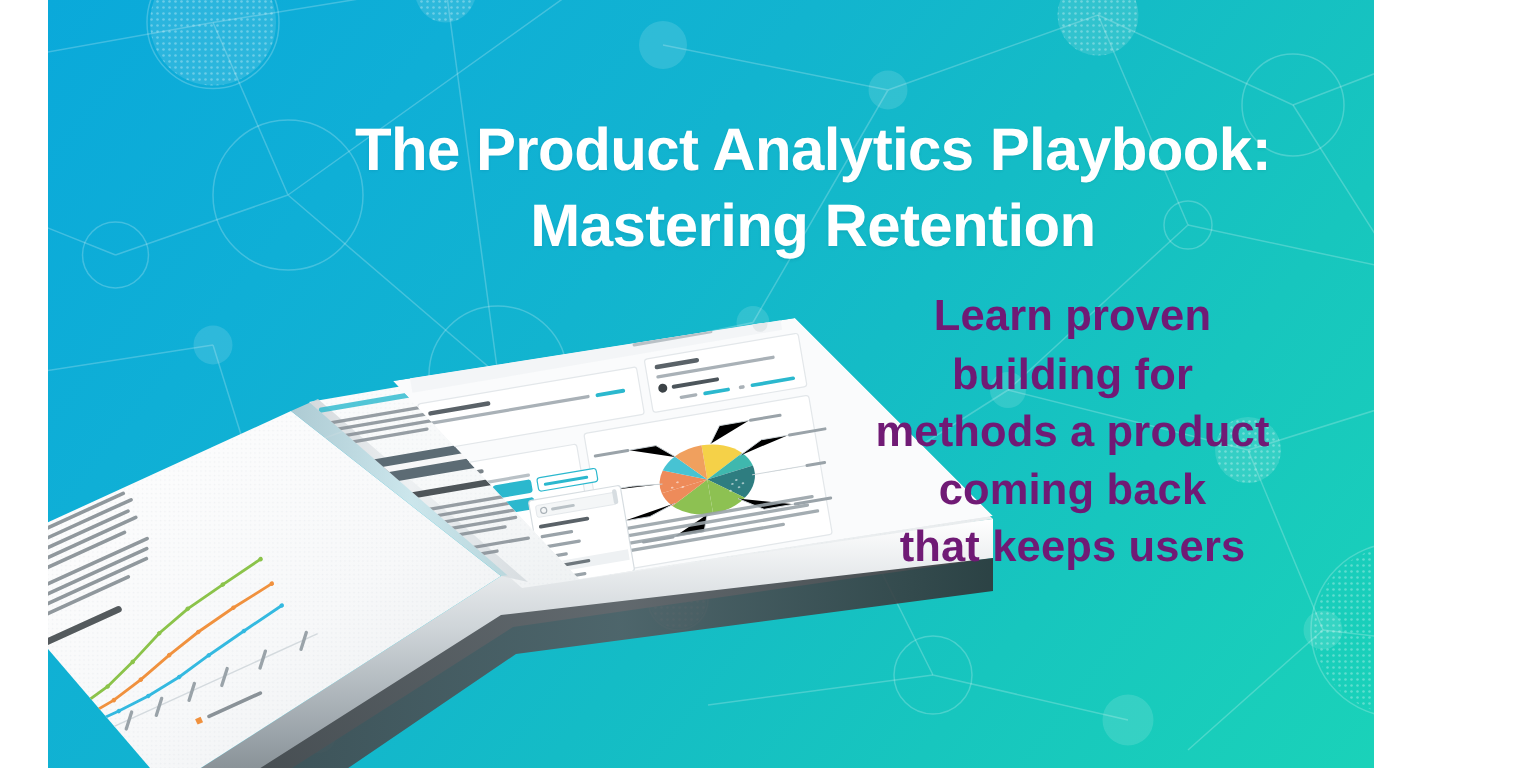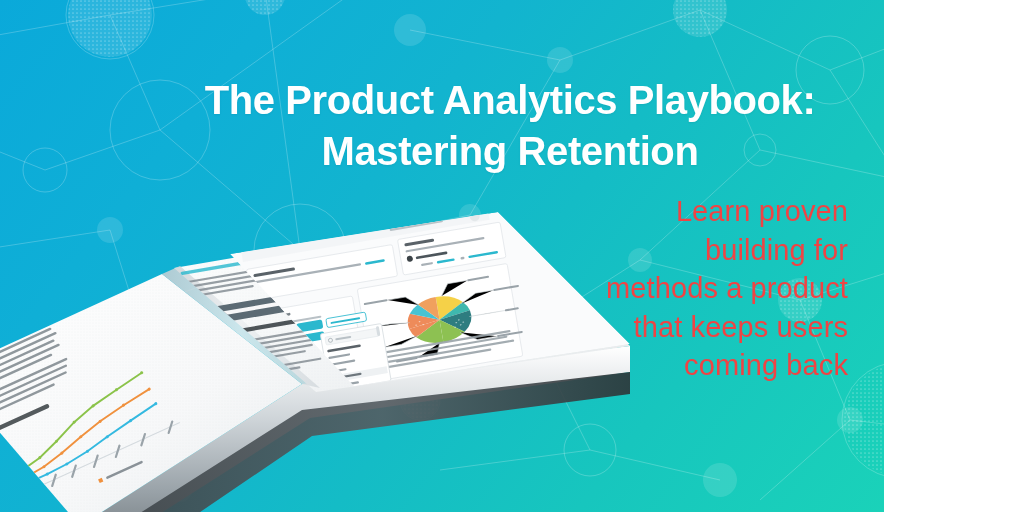--- a/index.html
+++ b/index.html
@@ -6,20 +6,21 @@
     margin: 0;
     padding: 0;
     background: #ffffff;
   }
   #stage {
     position: relative;
     width: 884px;
     height: 512px;
     overflow: hidden;
     font-family: "Liberation Sans", sans-serif;
+    margin-left: 32px;
   }
 
   
   .bg-gradient {
     position: absolute;
     inset: 0;
     background: linear-gradient(128deg,
         #0AA9DA 0%,
         #0FAFD6 22%,
         #12B4CF 40%,
@@ -50,24 +51,24 @@
     text-shadow: 0 1px 2px rgba(0,70,90,.10);
   }
   .headline .line { display: block; white-space: nowrap; }
 
   
   .subhead {
     position: absolute;
     right: 36px;
     top: 192px;
     width: 330px;
-    text-align: right;
-    color: #ef4444;
+    text-align: center;
+    color: #701a75;
     font-size: 29px;
-    font-weight: 400;
+    font-weight: 700;
     line-height: 1.33;
     letter-spacing: 0.1px;
   }
   .subhead .line { display: block; white-space: nowrap; }
 
   
   .logo-badge {
     position: absolute;
     left: 924px;
     top: 417px;
@@ -458,22 +459,22 @@
 
   <h1 class="headline">
     <span class="line">The Product Analytics Playbook:</span>
     <span class="line">Mastering Retention</span>
   </h1>
 
   <div class="subhead">
     <span class="line">Learn proven</span>
     <span class="line">building for</span>
     <span class="line">methods a product</span>
+    <span class="line">coming back</span>
     <span class="line">that keeps users</span>
-    <span class="line">coming back</span>
   </div>
 
   <div class="logo-badge">
     <svg width="52" height="48" viewBox="0 0 52 48" xmlns="http://www.w3.org/2000/svg">
       <g fill="none" stroke="#21C3B6" stroke-width="3.2" stroke-linecap="round" stroke-linejoin="round">
         <path d="M10 36 C12 16, 18 6, 23 7 C28 8, 29 20, 31 30 C32.6 38, 34 42, 36.5 41 C38.6 40.2, 39.6 35, 40.5 28"></path>
         <path d="M9 25 L43 25"></path>
       </g>
     </svg>
   </div>

